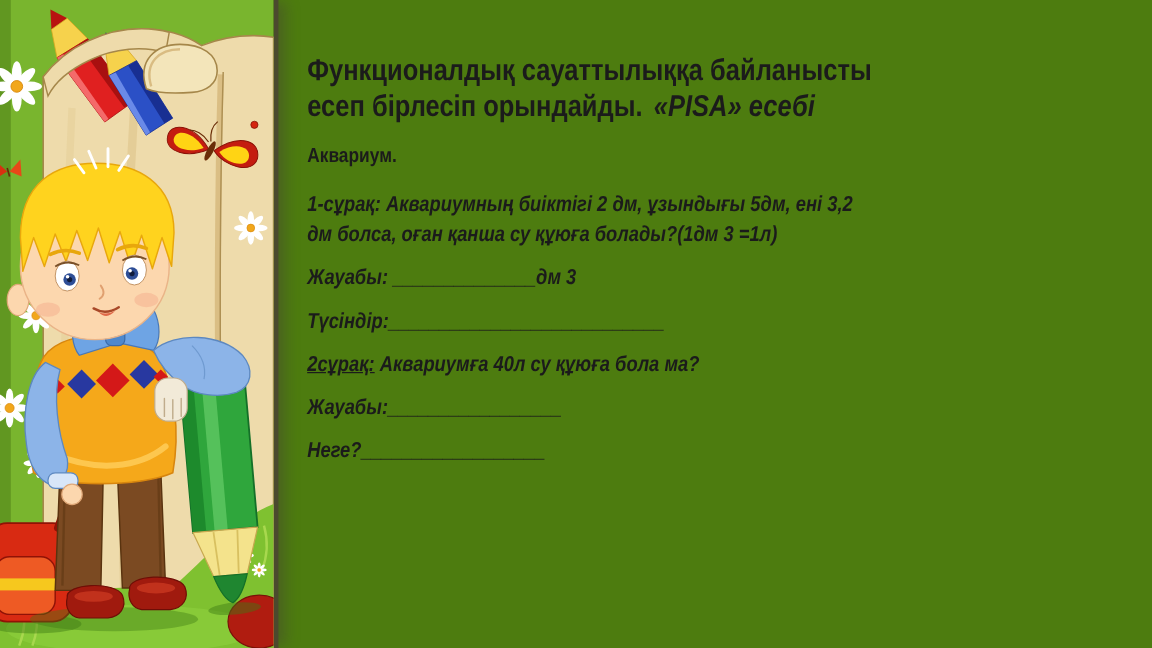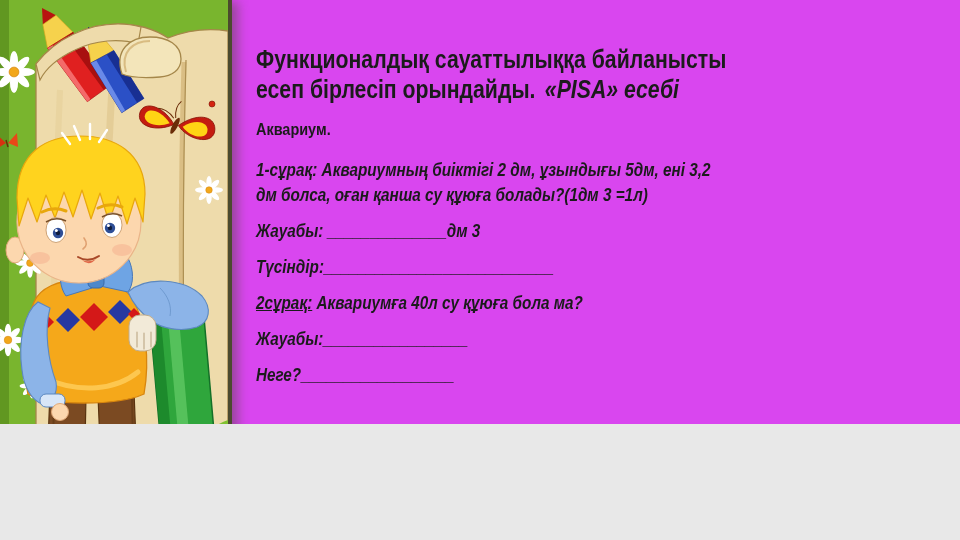--- a/index.html
+++ b/index.html
@@ -1,17 +1,17 @@
 <!DOCTYPE html>
 <html><head>
 <meta charset="utf-8">
 <style>
   html,body{margin:0;padding:0;background:#e8e8e8;}
   .slide{
-    position:relative;width:960px;height:424px;background:#d946ef;overflow:hidden;
+    position:relative;width:960px;height:540px;background:#4d7c0f;overflow:hidden;
     font-family:"Liberation Sans","DejaVu Sans",sans-serif;
   }
   .illustration{
     position:absolute;left:0;top:0;width:228px;height:540px;
     border-right:4px solid #4b4a2e;
     box-shadow:8px 0 10px -2px rgba(70,70,50,0.45);
   }
   .content{
     position:absolute;left:256px;top:44px;width:780px;color:#1b1b1b;
     transform:scaleX(0.85);transform-origin:0 0;

